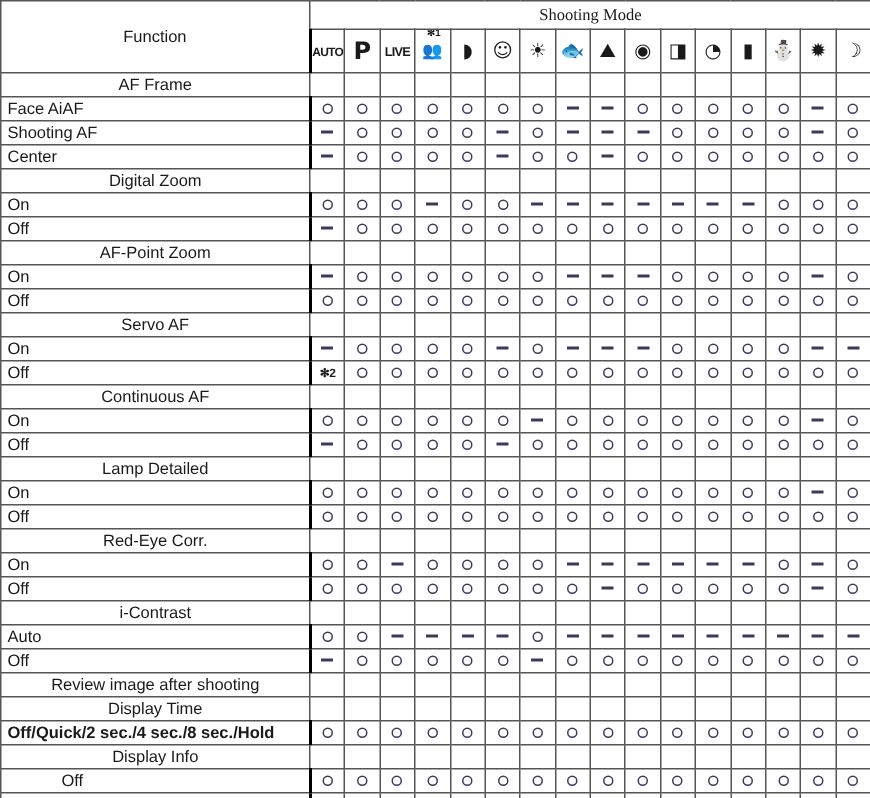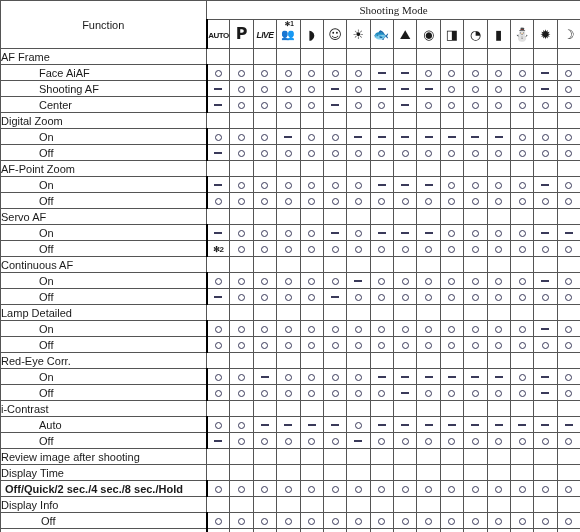--- a/index.html
+++ b/index.html
@@ -61,35 +61,35 @@
     text-align: center;
     position: relative;
   }
   .ico-text {
     font-family: "Liberation Sans", sans-serif;
     font-weight: bold;
     letter-spacing: -0.5px;
   }
   .ico-auto { font-size: 8px; }
   .ico-p { font-size: 16px; font-family: "DejaVu Sans", sans-serif; font-weight: bold; }
-  .ico-live { font-size: 8.5px; font-style: italic; }
+  .ico-live { font-size: 8.5px; }
   .ico-sym { font-size: 13px; font-family: "DejaVu Sans", sans-serif; line-height: 1; }
   .ico-sym-sm { font-size: 11px; font-family: "DejaVu Sans", sans-serif; line-height: 1; }
   .star-note {
     position: absolute;
     top: -8px; left: 50%;
     transform: translateX(-40%);
     font-size: 6.5px;
     font-weight: bold;
     white-space: nowrap;
   }
 
   
   td.group-label {
-    text-align: left;
+    text-align: center;
     padding-left: 4px;
     font-size: 11.5px;
     height: 16px;
     border-right: 2px solid #000;
     border-top: 1px solid #000;
     border-bottom: 1px solid #000;
   }
   td.group-blank {
     border-top: 1px solid #000;
     border-bottom: 1px solid #000;
@@ -98,21 +98,21 @@
   td.group-blank.inner { border-left: 1px solid #555; }
 
   td.sub-label {
     text-align: left;
     font-size: 11.5px;
     height: 16px;
     border-right: 2px solid #000;
     border-left: none;
     position: relative;
   }
-  td.sub-label span.indent1 { display:block; padding-left: 38px; }
+  td.sub-label span.indent1 { display:block; padding-left: 4px; }
   td.sub-label span.indent2 { display:block; padding-left: 40px; }
   td.sub-label span.indent0 { display:block; padding-left: 4px; font-weight: bold; }
 
   td.mark {
     text-align: center;
     height: 16px;
     font-size: 10px;
     line-height: 1;
   }
   td.mark.firstcol { border-left: 2px solid #000; }

